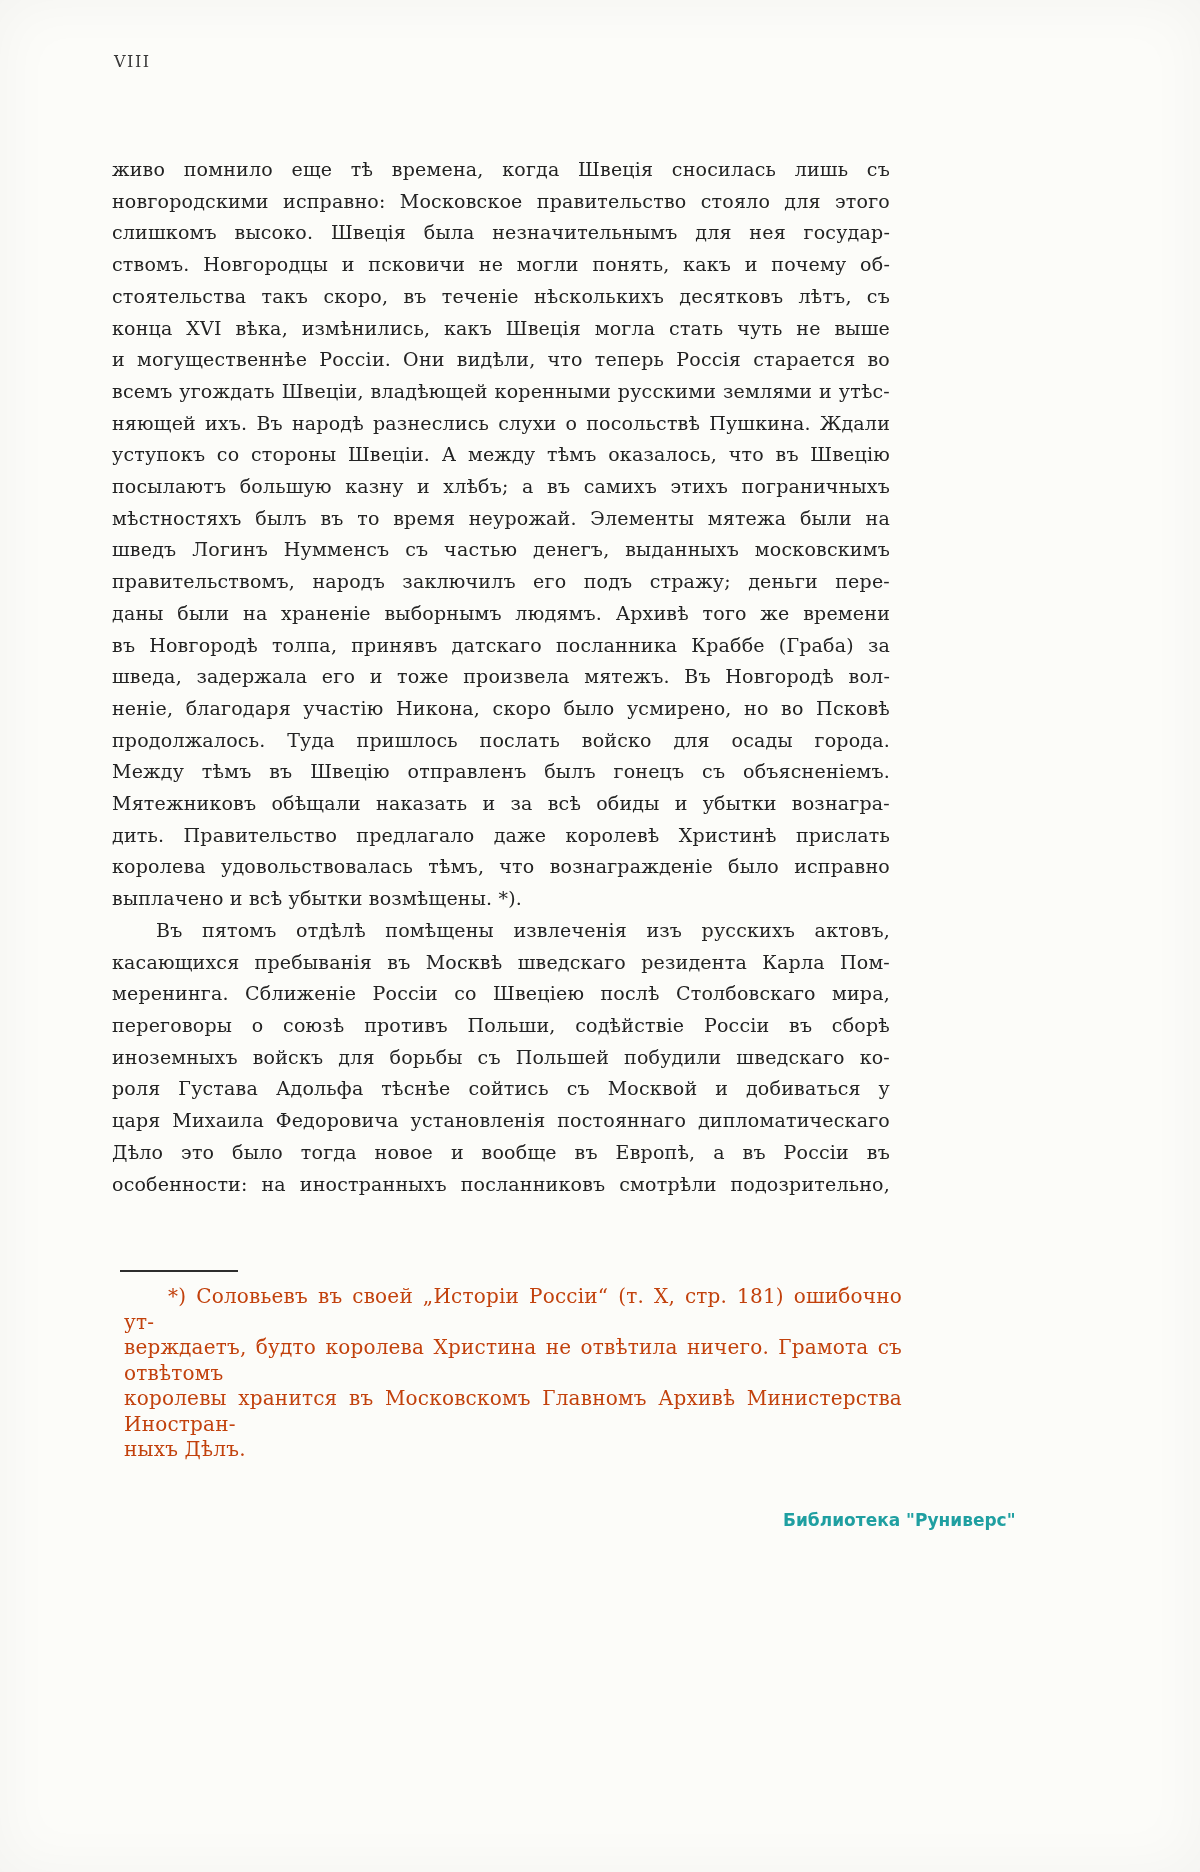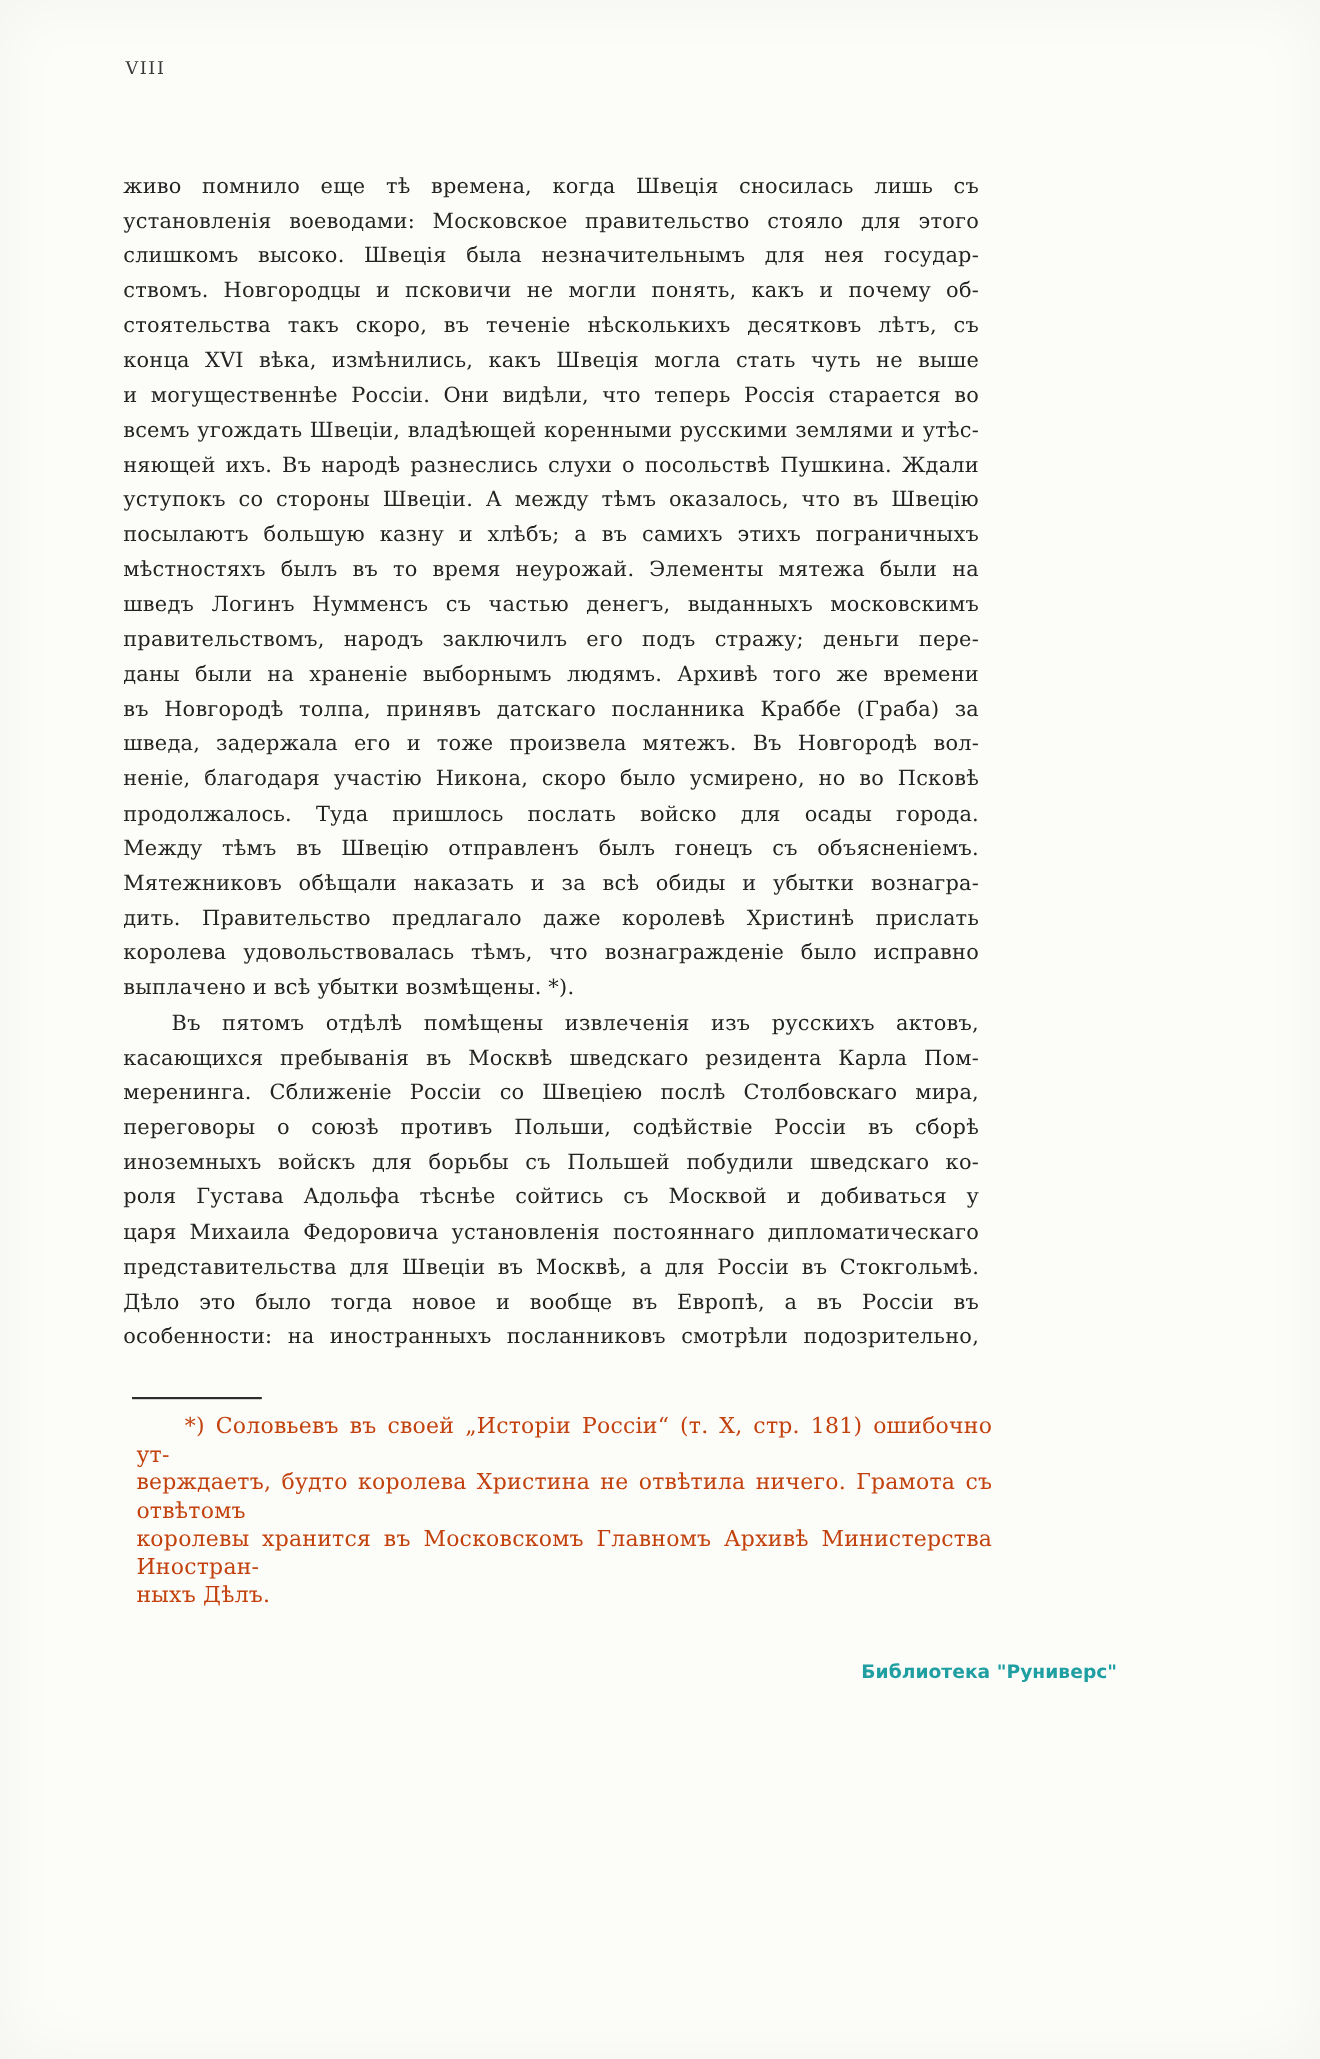--- a/index.html
+++ b/index.html
@@ -76,21 +76,21 @@
 </style>
 </head>
 <body>
 
 <div class="page">
 
   <div class="page-number">VIII</div>
 
   <div class="body-text">
       <div class="line">живо помнило еще тѣ времена, когда Швеція сносилась лишь съ</div>
-      <div class="line">установленія воеводами: Московское правительство стояло для этого</div>
+      <div class="line">новгородскими исправно: Московское правительство стояло для этого</div>
       <div class="line">слишкомъ высоко. Швеція была незначительнымъ для нея государ-</div>
       <div class="line">ствомъ. Новгородцы и псковичи не могли понять, какъ и почему об-</div>
       <div class="line">стоятельства такъ скоро, въ теченіе нѣсколькихъ десятковъ лѣтъ, съ</div>
       <div class="line">конца XVI вѣка, измѣнились, какъ Швеція могла стать чуть не выше</div>
       <div class="line">и могущественнѣе Россіи. Они видѣли, что теперь Россія старается во</div>
       <div class="line">всемъ угождать Швеціи, владѣющей коренными русскими землями и утѣс-</div>
       <div class="line">няющей ихъ. Въ народѣ разнеслись слухи о посольствѣ Пушкина. Ждали</div>
       <div class="line">уступокъ со стороны Швеціи. А между тѣмъ оказалось, что въ Швецію</div>
       <div class="line">посылаютъ большую казну и хлѣбъ; а въ самихъ этихъ пограничныхъ</div>
       <div class="line">мѣстностяхъ былъ въ то время неурожай. Элементы мятежа были на</div>
@@ -106,21 +106,20 @@
       <div class="line">дить. Правительство предлагало даже королевѣ Христинѣ прислать</div>
       <div class="line">королева удовольствовалась тѣмъ, что вознагражденіе было исправно</div>
       <div class="line no-stretch">выплачено и всѣ убытки возмѣщены. *).</div>
       <div class="line indent">Въ пятомъ отдѣлѣ помѣщены извлеченія изъ русскихъ актовъ,</div>
       <div class="line">касающихся пребыванія въ Москвѣ шведскаго резидента Карла Пом-</div>
       <div class="line">меренинга. Сближеніе Россіи со Швеціею послѣ Столбовскаго мира,</div>
       <div class="line">переговоры о союзѣ противъ Польши, содѣйствіе Россіи въ сборѣ</div>
       <div class="line">иноземныхъ войскъ для борьбы съ Польшей побудили шведскаго ко-</div>
       <div class="line">роля Густава Адольфа тѣснѣе сойтись съ Москвой и добиваться у</div>
       <div class="line">царя Михаила Федоровича установленія постояннаго дипломатическаго</div>
-      <div class="line">представительства для Швеціи въ Москвѣ, а для Россіи въ Стокгольмѣ.</div>
       <div class="line">Дѣло это было тогда новое и вообще въ Европѣ, а въ Россіи въ</div>
       <div class="line">особенности: на иностранныхъ посланниковъ смотрѣли подозрительно,</div>
     </div>
 
   <div class="footnote-rule"></div>
 
   <div class="footnote-text">
       <div class="line indent">*) Соловьевъ въ своей „Исторіи Россіи“ (т. X, стр. 181) ошибочно ут-</div>
       <div class="line">верждаетъ, будто королева Христина не отвѣтила ничего. Грамота съ отвѣтомъ</div>
       <div class="line">королевы хранится въ Московскомъ Главномъ Архивѣ Министерства Иностран-</div>

